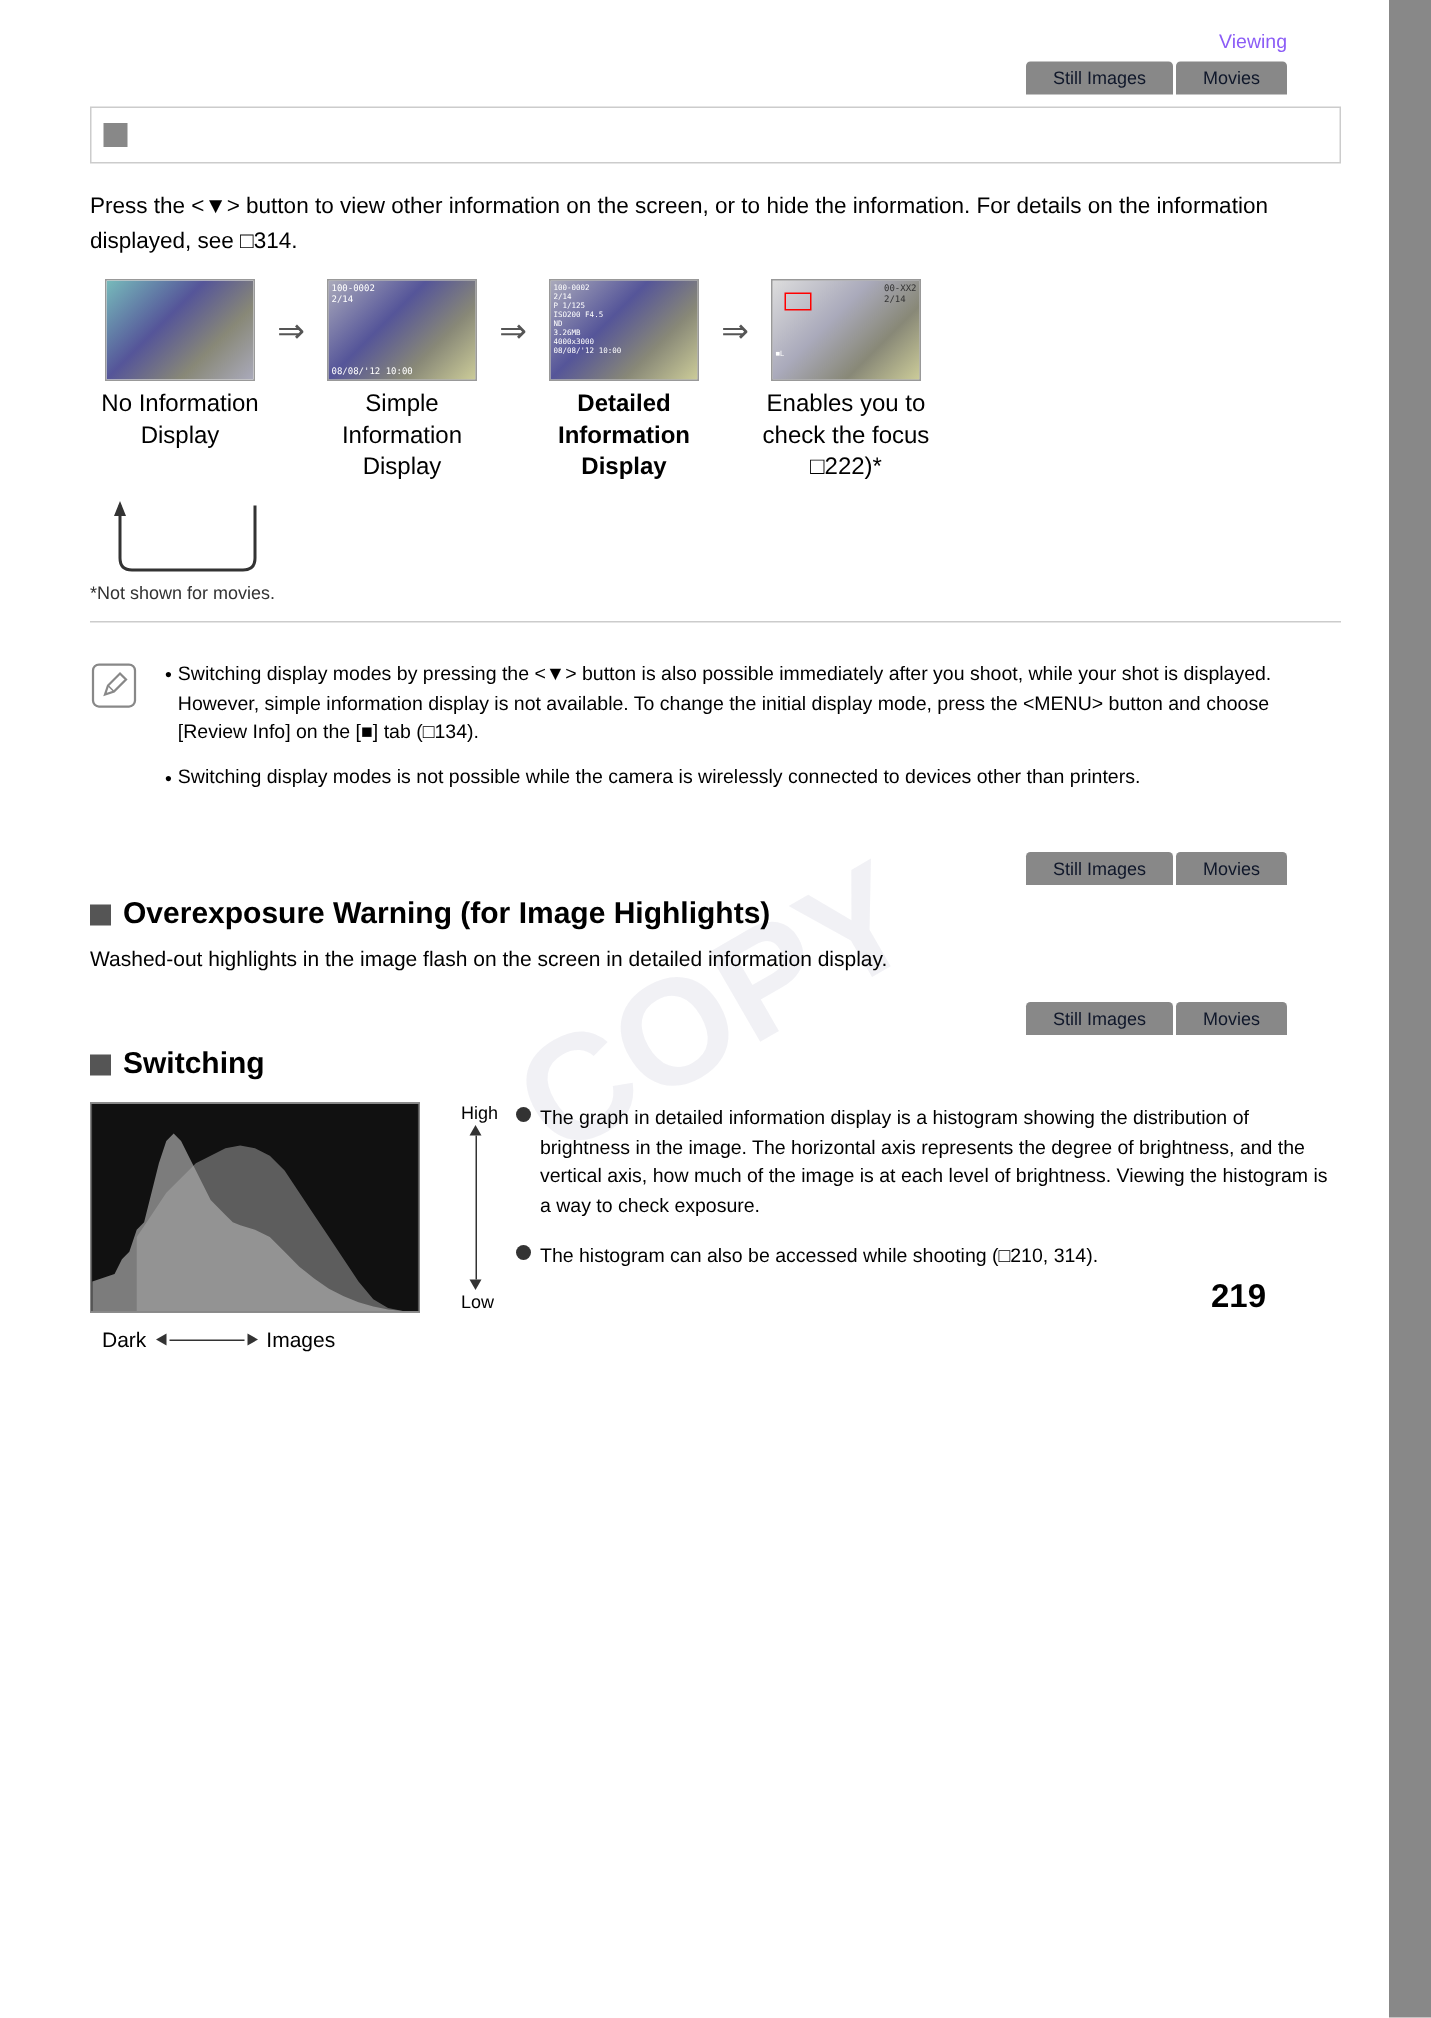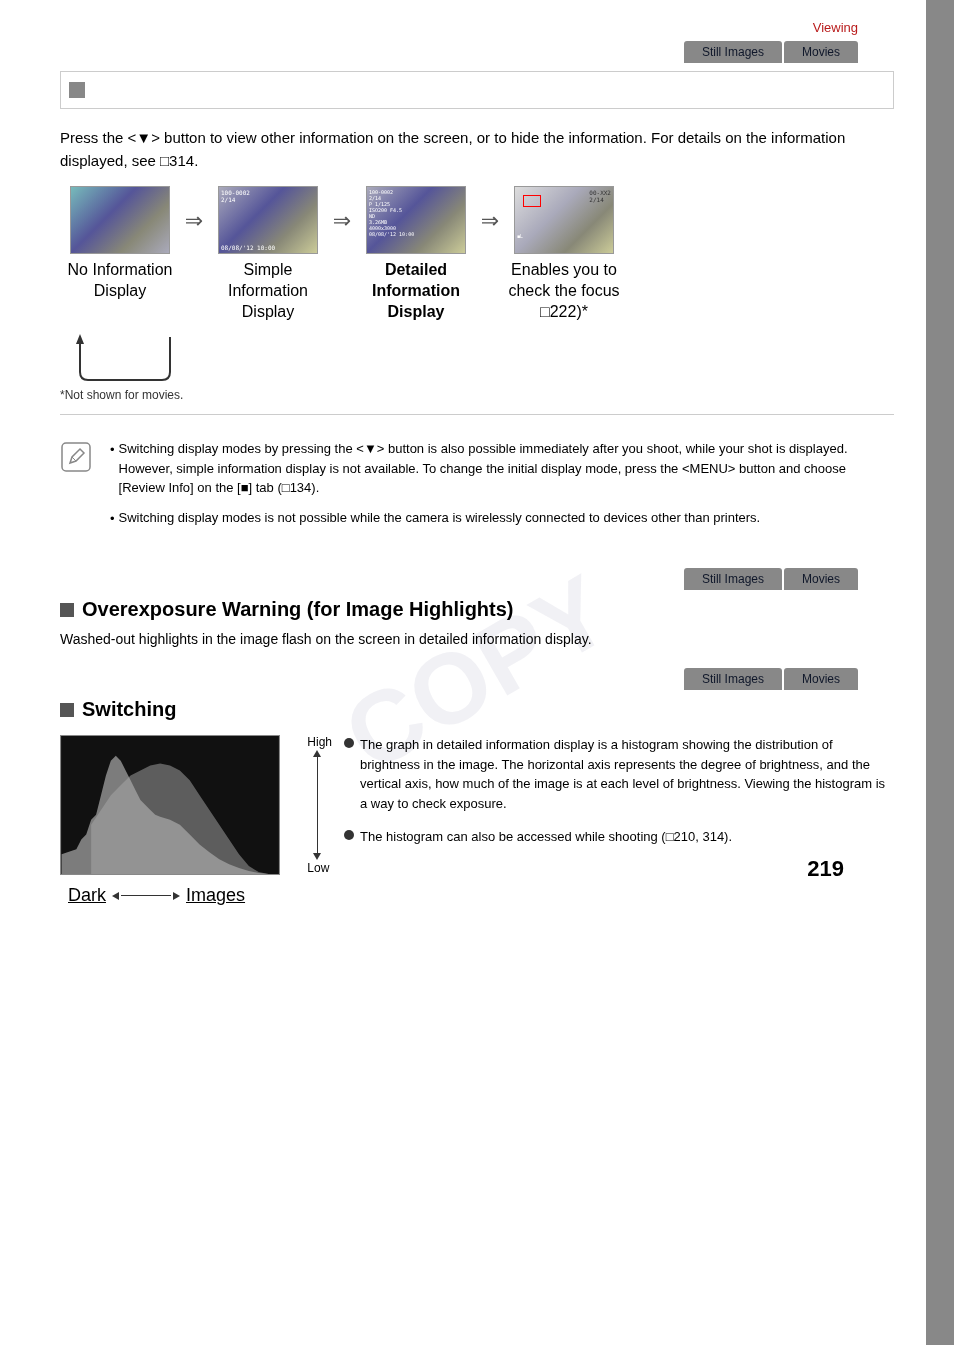--- a/index.html
+++ b/index.html
@@ -27,21 +27,21 @@
       top: 0;
       width: 28px;
       height: 100%;
       background: #888;
     }
 
     
     .top-label {
       text-align: right;
       font-size: 13px;
-      color: #b91c1c;
+      color: #8b5cf6;
       margin-bottom: 6px;
       padding-right: 36px;
     }
 
     
     .tab-bar {
       display: flex;
       justify-content: flex-end;
       margin-bottom: 8px;
       padding-right: 36px;
@@ -206,24 +206,23 @@
       margin-bottom: 8px;
     }
     .histogram-canvas {
       width: 100%;
       height: 100%;
     }
     .dark-bright-row {
       display: flex;
       align-items: center;
       gap: 6px;
-      font-size: 18px;
+      font-size: 14px;
       margin-top: 4px;
       padding-left: 8px;
-      text-decoration: underline;
     }
 
     .histogram-right {
       flex: 1;
     }
     .hist-bullet {
       display: flex;
       gap: 6px;
       margin-bottom: 14px;
       font-size: 13px;

